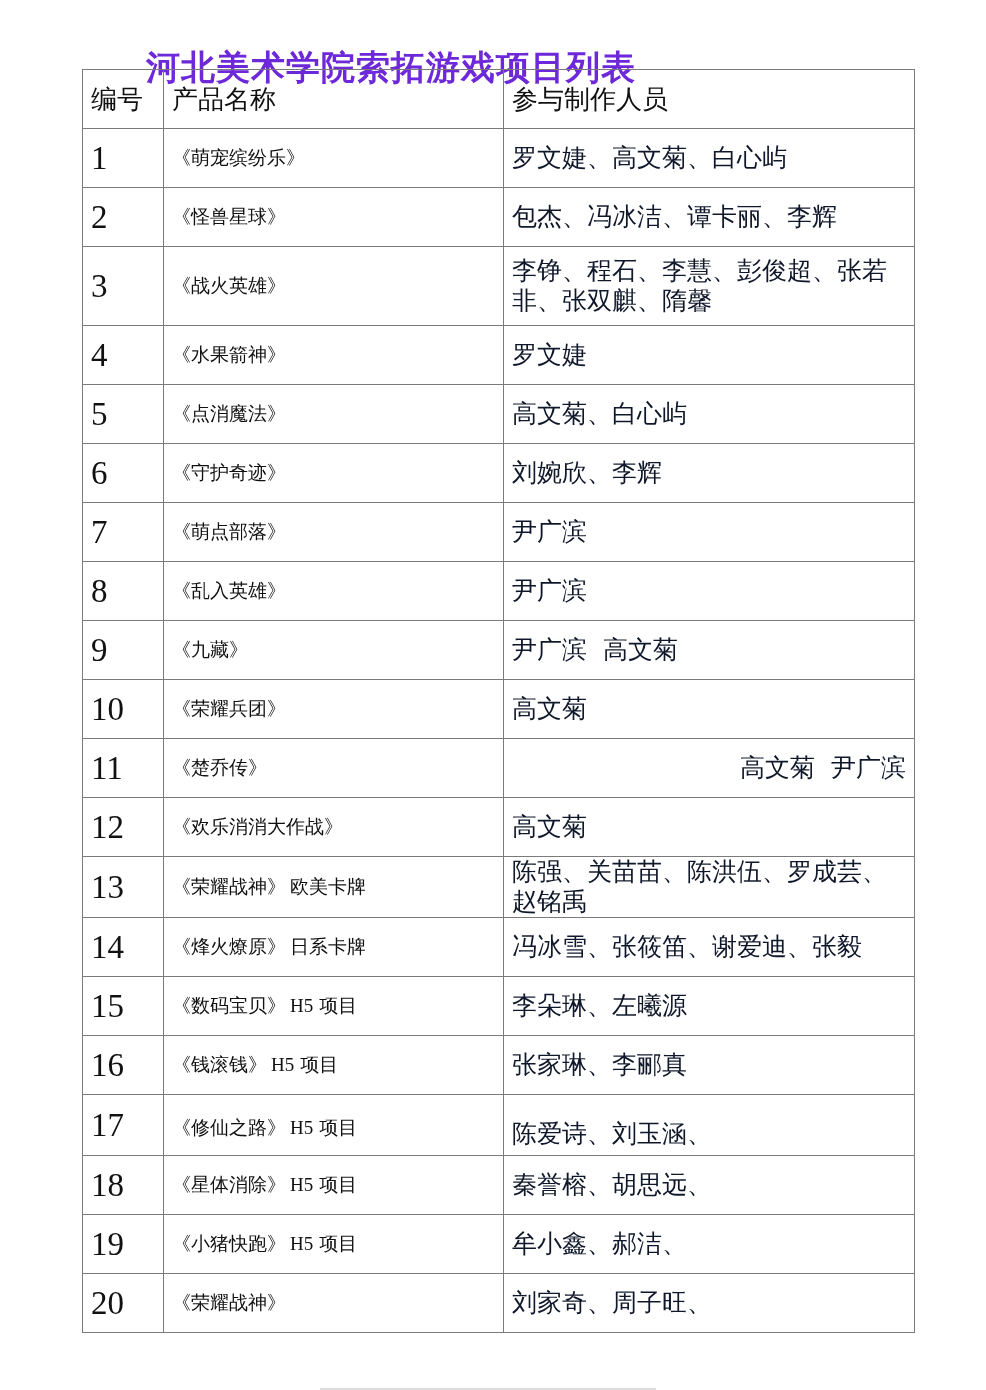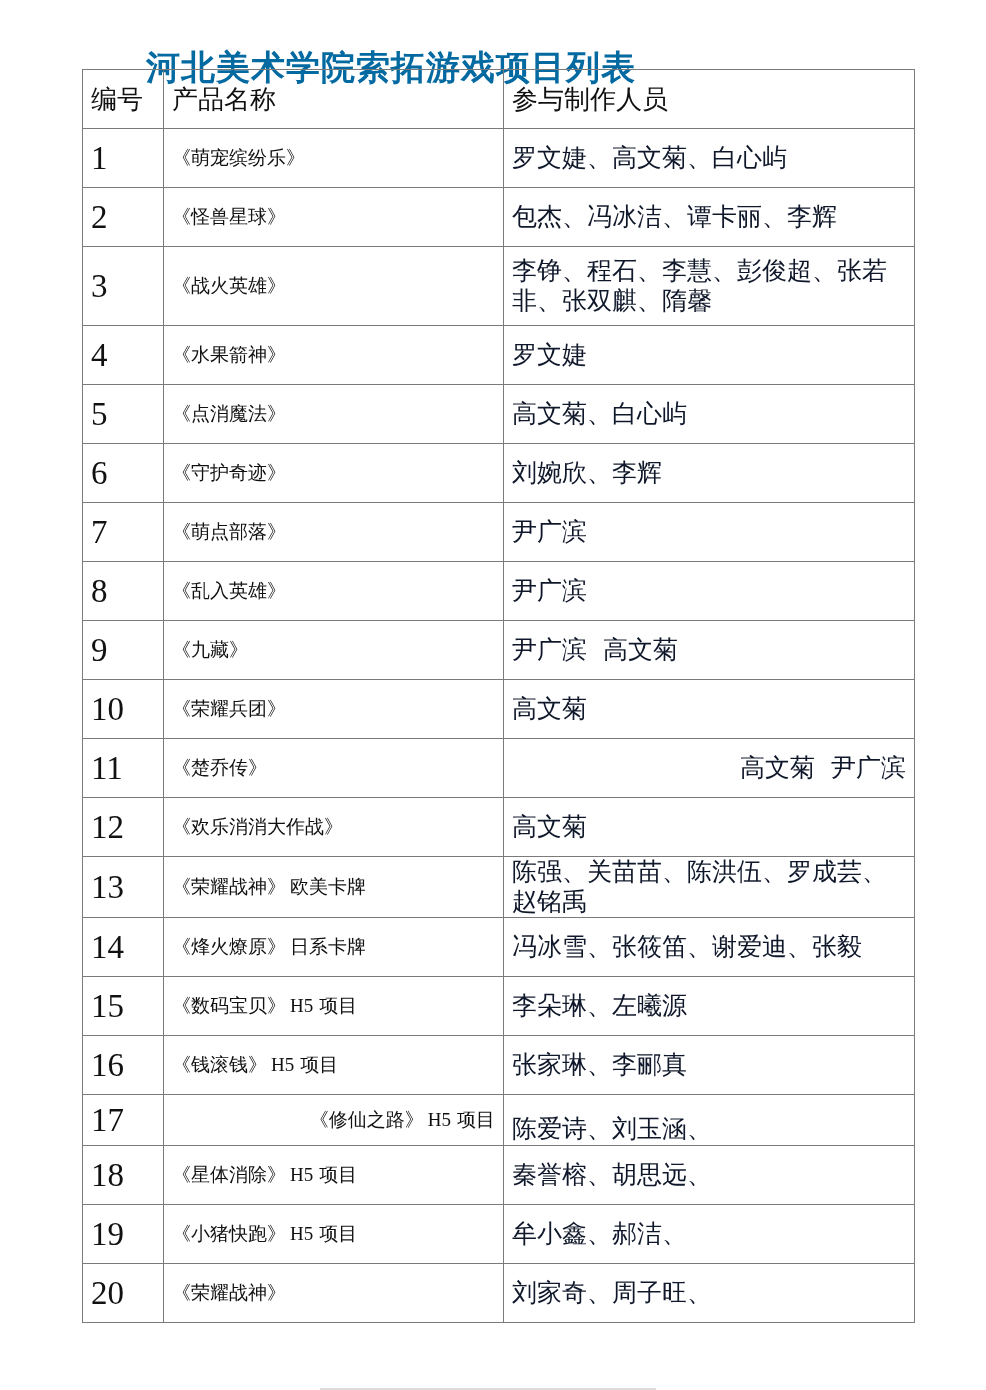--- a/index.html
+++ b/index.html
@@ -18,21 +18,21 @@
     .page-title {
       position: absolute;
       left: 0;
       top: 18px;
       width: 782px;
       text-align: center;
       font-size: 34px;
       font-weight: bold;
       line-height: 52px;
       letter-spacing: 1px;
-      color: #0369a1;
+      color: #6d28d9;
     }
     table.projects {
       position: absolute;
       left: 82px;
       top: 69px;
       width: 832px;
       border-collapse: collapse;
       table-layout: fixed;
     }
     table.projects td, table.projects th {
@@ -46,38 +46,37 @@
     col.c-name { width: 340px; }
     col.c-members { width: 411px; }
     tr.head-row { height: 59px; }
     tr.head-row th {
       font-size: 26px;
       color: #111;
     }
     tr.head-row th.h-no { padding-left: 8px; padding-right: 0; }
     tr.data-row { height: 59px; }
     tr.data-row.tall { height: 79px; }
-    tr.data-row.mid { height: 51px; }
+    tr.data-row.mid { height: 61px; }
     td.cell-no {
       font-family: "Liberation Serif", "DejaVu Serif", serif;
       font-weight: bold;
       font-size: 33px;
       padding-left: 9px;
       color: #111;
     }
     td.cell-name {
       font-size: 19px;
       padding-left: 14px;
       color: #111;
       margin-top: 10px;
     }
     td.cell-name.top-align {
       vertical-align: top;
-      padding-top: 12px;
-      text-align: right;
+      padding-top: 20px;
     }
     td.cell-name .suffix {
       margin-left: 4px;
     }
     td.cell-name .suffix b {
       font-family: "Liberation Serif", "DejaVu Serif", serif;
       font-weight: normal;
     }
     td.cell-members {
       font-size: 25px;

